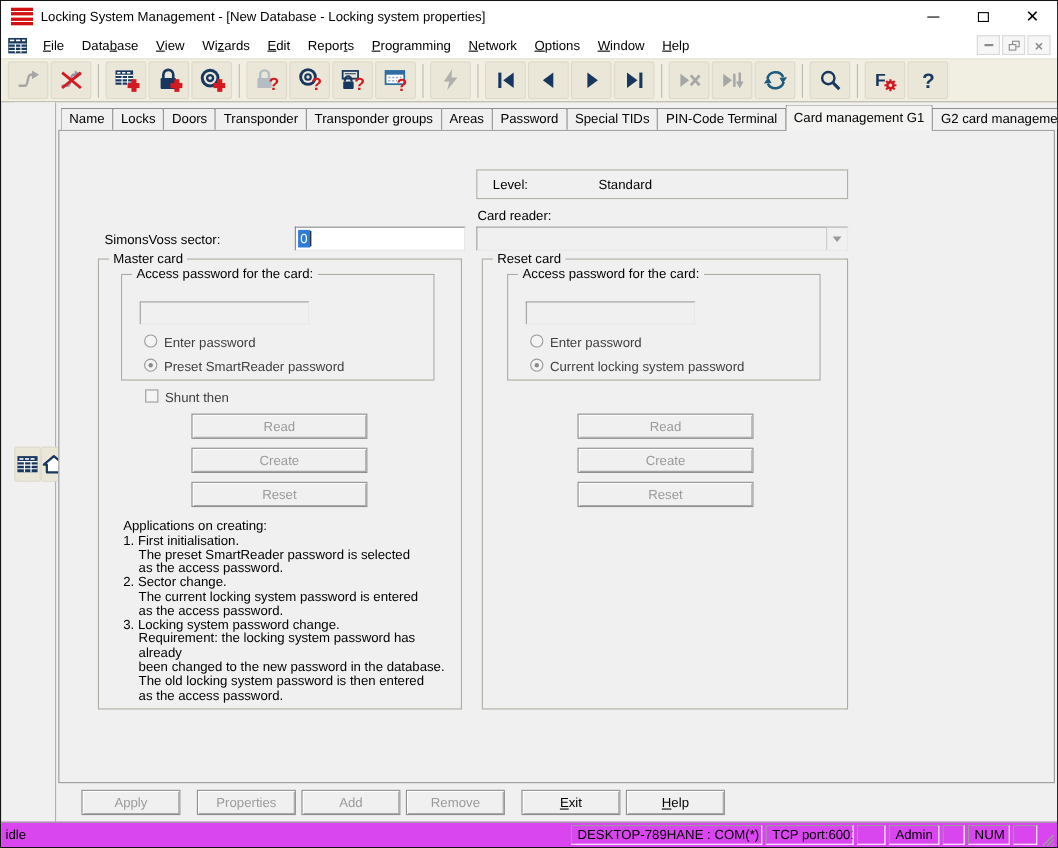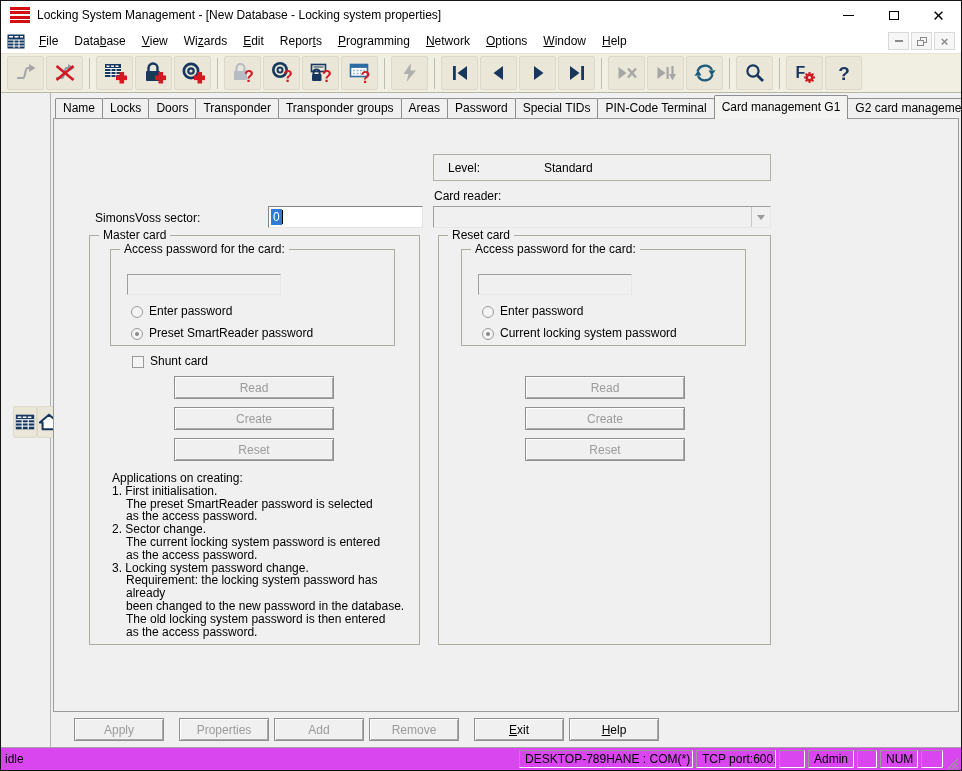--- a/index.html
+++ b/index.html
@@ -62,21 +62,21 @@
   .combo .arrow-box { margin-left:auto; width:19px; border-left:1px solid #c9c9c9; display:flex; align-items:center; justify-content:center; background:#f0f0f0; }
   .combo .arrow-box .car { width:0; height:0; border-left:4px solid transparent; border-right:4px solid transparent; border-top:5px solid #9a9a9a; }
 
   .sector-input { position:absolute; display:flex; align-items:center; padding-left:2px; }
   .sel-block { background:#2f7cd8; color:#fff; padding:0 2px; font-size:12px; line-height:16px; }
   .caret { width:1px; height:14px; background:#000; margin-left:0; }
 
   .group { position:absolute; border:1px solid #aeaba2; }
   .group-title { position:absolute; top:-8px; left:9px; background:#f0f0f0; padding:0 4px; white-space:nowrap; }
 
-  .radio-row { position:absolute; display:flex; align-items:flex-end; gap:6px; color:#000000; white-space:nowrap; }
+  .radio-row { position:absolute; display:flex; align-items:flex-start; gap:6px; color:#404040; white-space:nowrap; }
   .radio { width:12px; height:12px; border-radius:50%; border:1px solid #9a9a9a; background:#f4f4f4; position:relative; flex:0 0 12px; }
   .radio.on:after { content:""; position:absolute; left:3px; top:3px; width:4px; height:4px; border-radius:50%; background:#8a8a8a; }
   .checkbox { width:12px; height:12px; border:1px solid #9a9a9a; background:#f4f4f4; flex:0 0 12px; }
 
   .btn3d { background:#f0f0f0; border:1px solid #8f8f8f; box-shadow:inset 1px 1px 0 #ffffff, inset -1px -1px 0 #a8a8a8; display:flex; align-items:center; justify-content:center; white-space:nowrap; }
   .btn3d.disabled { color:#9b9b9b; }
   .panel-btn { position:absolute; width:160px; height:23px; }
 
   .note { position:absolute; color:#000; line-height:12.8px; }
   .note-line.ind { padding-left:14px; }
@@ -551,21 +551,21 @@
                 <span>Enter password</span>
               </div>
             <div class="radio-row" style="left:20px; top:76px;">
                 <span class="radio on"></span>
                 <span>Preset SmartReader password</span>
               </div>
           </div>
 
           <div class="radio-row" style="left:42px; top:118px;">
               <span class="checkbox"></span>
-              <span>Shunt card</span>
+              <span>Shunt then</span>
             </div>
 
           <div class="btn3d disabled panel-btn" style="left:84px; top:140px;">Read</div>
           <div class="btn3d disabled panel-btn" style="left:84px; top:171px;">Create</div>
           <div class="btn3d disabled panel-btn" style="left:84px; top:202px;">Reset</div>
 
           <div class="note" style="left:22px; top:236px; width:300px;">
             <div class="note-line">Applications on creating:</div>
             <div class="note-line">1. First initialisation.</div>
             <div class="note-line ind">The preset SmartReader password is selected</div>

